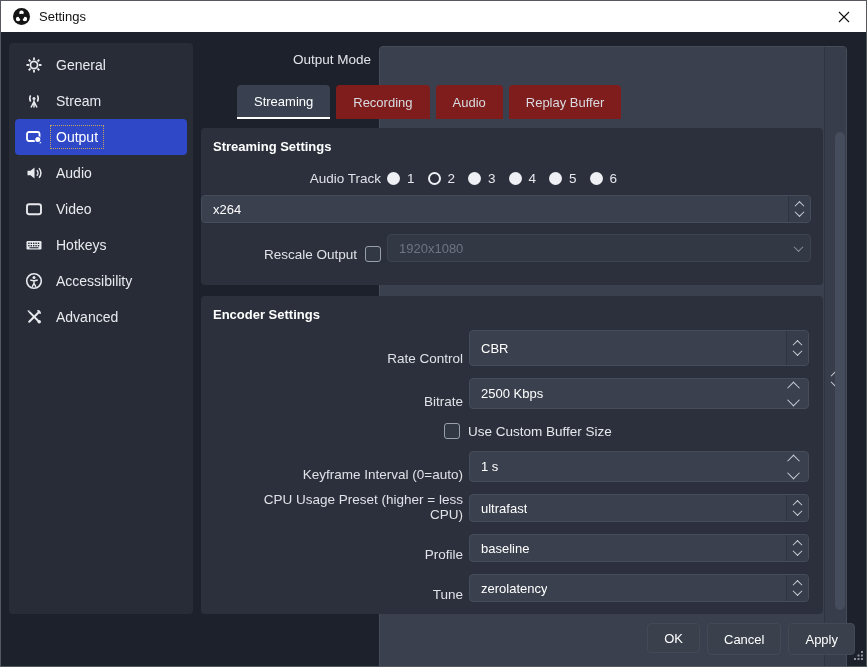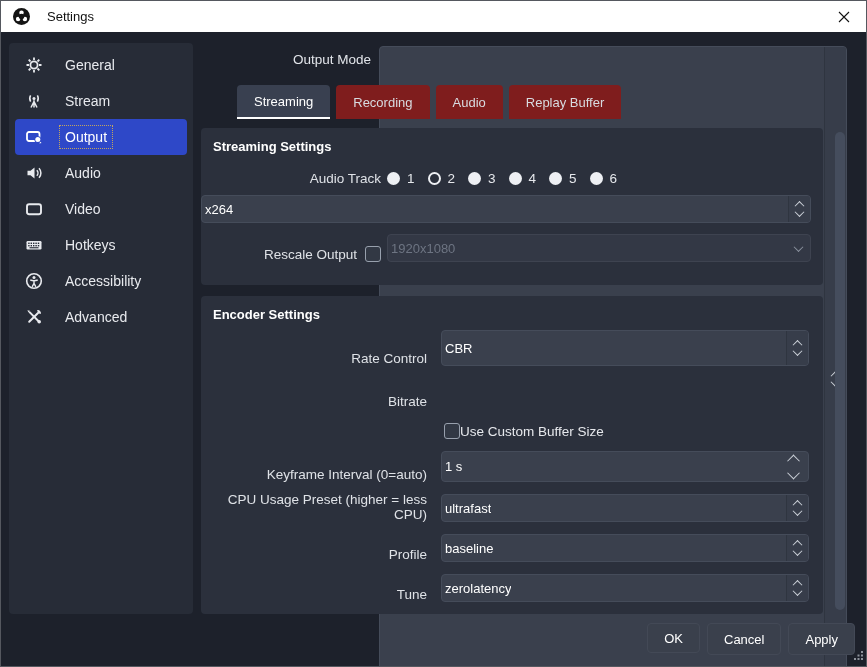--- a/index.html
+++ b/index.html
@@ -4,40 +4,40 @@
 <style>
   html,body{margin:0;padding:0;background:#3a3a3a;}
   #window{
     position:relative;width:867px;height:667px;overflow:hidden;
     background:#1d212b;border:1px solid #55585f;box-sizing:border-box;
     font-family:"Liberation Sans","DejaVu Sans",sans-serif;
     -webkit-font-smoothing:antialiased;color:#e2e5ea;font-size:13px;
   }
   
   .titlebar{position:absolute;left:0;top:0;right:0;height:31px;background:#ffffff;
-    display:flex;align-items:center;padding-left:12px;gap:17px;color:#000;}
+    display:flex;align-items:center;padding-left:12px;gap:9px;color:#000;}
   .titlebar .title{font-size:13px;color:#111;}
   .close-btn{position:absolute;right:0;top:0;width:45px;height:31px;display:flex;
     align-items:center;justify-content:center;cursor:pointer;}
   
   .sidebar{position:absolute;left:8px;top:42px;width:184px;height:571px;
     background:#272c37;border-radius:4px;padding-top:4px;box-sizing:border-box;}
   .side-item{height:36px;margin:0 6px;display:flex;align-items:center;gap:9px;
     padding-left:10px;border-radius:4px;cursor:pointer;}
   .side-item .icn{width:18px;height:18px;flex:none;display:flex;align-items:center;justify-content:center;}
-  .side-item .side-label{font-size:14px;color:#e8eaee;padding:2px 4px;margin-left:9px;}
+  .side-item .side-label{font-size:14px;color:#e8eaee;padding:2px 4px;}
   .side-item.selected{background:#2e48c8;}
   .side-item.selected .side-label{outline:1px dotted #c3a45f;outline-offset:1px;color:#fff;}
   
   .om-label{position:absolute;left:0;top:51px;width:370px;text-align:right;font-size:13.5px;color:#e2e5ea;}
   .om-combo{position:absolute;left:378px;top:45px;width:468px;height:27px;}
   
   .combo,.spinbox,.combo-disabled{position:relative;background:#3a404d;border:1px solid #454c5a;
     border-radius:4px;box-sizing:border-box;display:flex;align-items:center;height:100%;}
-  .combo .val,.spinbox .val,.combo-disabled .val{padding-left:3px;color:#fff;font-size:13px;
+  .combo .val,.spinbox .val,.combo-disabled .val{padding-left:11px;color:#fff;font-size:13px;
     white-space:nowrap;overflow:hidden;}
   .combo .spin{position:absolute;right:0;top:0;bottom:0;width:21px;background:#373d4a;
     border-left:1px solid #2f3540;border-radius:0 3px 3px 0;
     display:flex;flex-direction:column;align-items:center;justify-content:center;gap:2px;}
   .spinbox .spin{position:absolute;right:6px;top:0;bottom:0;width:18px;
     display:flex;flex-direction:column;align-items:center;justify-content:center;gap:6px;}
   .cu,.cd{width:6px;height:6px;flex:none;}
   .cu{border-top:1.6px solid #ccd1d9;border-left:1.6px solid #ccd1d9;transform:rotate(45deg) translate(1px,1px);}
   .cd{border-bottom:1.6px solid #ccd1d9;border-right:1.6px solid #ccd1d9;transform:rotate(45deg) translate(-1px,-1px);}
   .spinbox .cu,.spinbox .cd{width:8px;height:8px;}
@@ -58,21 +58,21 @@
   .tab.active{background:#394050;color:#fff;border-bottom:2px solid #fff;}
   
   .panel{position:absolute;background:#2b303c;border-radius:4px;}
   .panel-title{position:absolute;left:12px;top:11px;font-weight:bold;color:#fff;font-size:13px;}
   .row{position:absolute;display:flex;align-items:flex-end;}
   .p1 .row{left:0;right:12px;}
   .p2 .row{left:0;right:14px;}
   .lbl{flex:none;text-align:right;color:#dfe2e7;font-size:13.5px;box-sizing:border-box;
     display:flex;justify-content:flex-end;align-items:center;gap:8px;}
   .p1 .lbl{width:186px;padding-right:6px;}
-  .p2 .lbl{width:240px;padding-right:14px;}
+  .p2 .lbl{width:240px;padding-right:6px;margin-left:28px;}
   .ctl{flex:1;position:relative;}
   
   .footer{position:absolute;right:11px;top:622px;display:flex;gap:7px;}
   .btn{height:30px;background:#3a404c;border:1px solid #434956;border-radius:4px;color:#fff;
     font-size:13px;display:flex;align-items:center;justify-content:center;padding:0 16px;cursor:pointer;}
   .btn.ok{min-width:48px;box-sizing:border-box;}
   
   .scroll-thumb{position:absolute;left:834px;top:131px;width:10px;height:478px;border-radius:5px;
     background:#454d5d;cursor:pointer;}
   .grip{position:absolute;right:3px;bottom:3px;}
@@ -299,23 +299,32 @@
           <span class="spin">
               <i class="cu"></i>
               <i class="cd"></i>
             </span>
         </span>
       </span>
     </div>
 
     <div class="row" style="top:82px;height:31px;">
       <span class="lbl">Bitrate</span>
-    </div>
-
-    <div style="position:absolute;left:243px;top:127px;display:flex;align-items:center;gap:0;">
+      <span class="ctl" style="height:31px;">
+        <span class="spinbox">
+          <span class="val">2500 Kbps</span>
+          <span class="spin">
+              <i class="cu"></i>
+              <i class="cd"></i>
+            </span>
+        </span>
+      </span>
+    </div>
+
+    <div style="position:absolute;left:243px;top:127px;display:flex;align-items:center;gap:8px;">
       <i class="checkbox"></i>
       <span style="color:#e6e8ec;font-size:13.5px;">Use Custom Buffer Size</span>
     </div>
 
     <div class="row" style="top:155px;height:31px;">
       <span class="lbl">Keyframe Interval (0=auto)</span>
       <span class="ctl" style="height:31px;">
         <span class="spinbox">
           <span class="val">1 s</span>
           <span class="spin">

